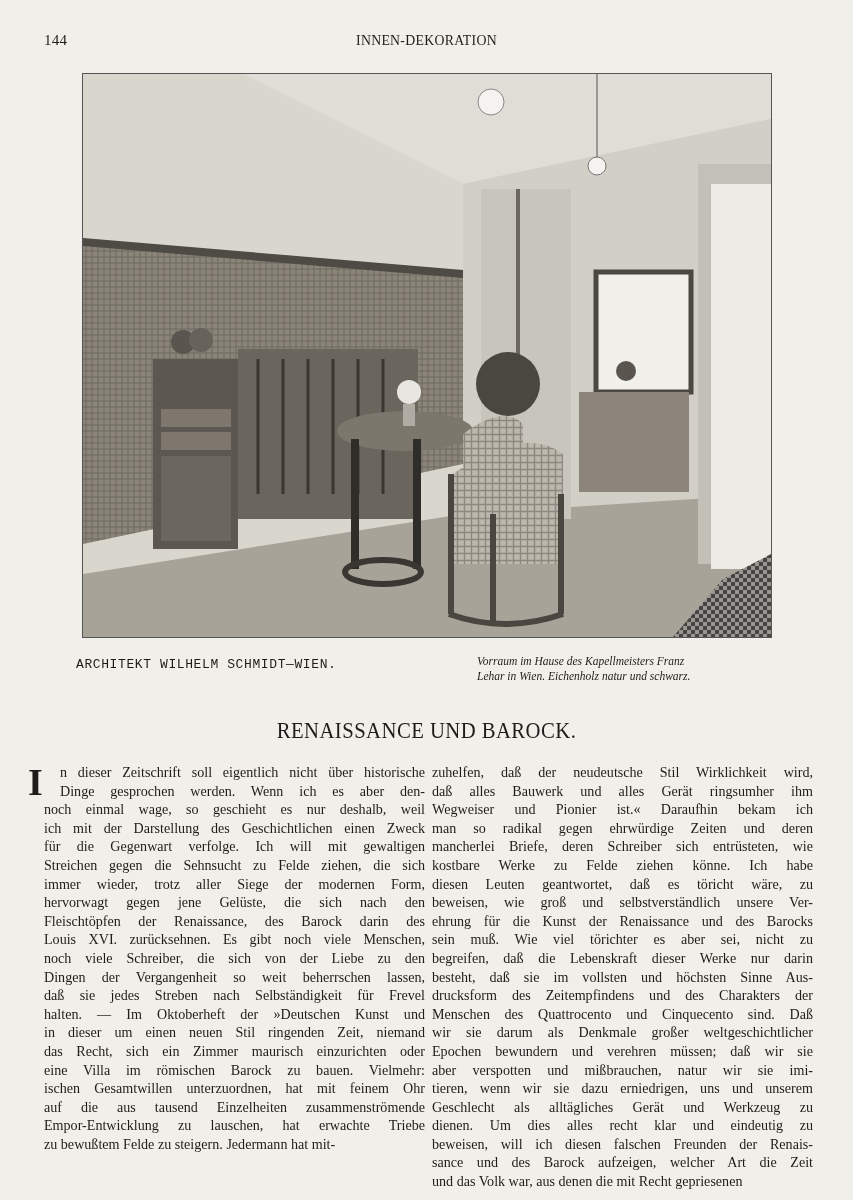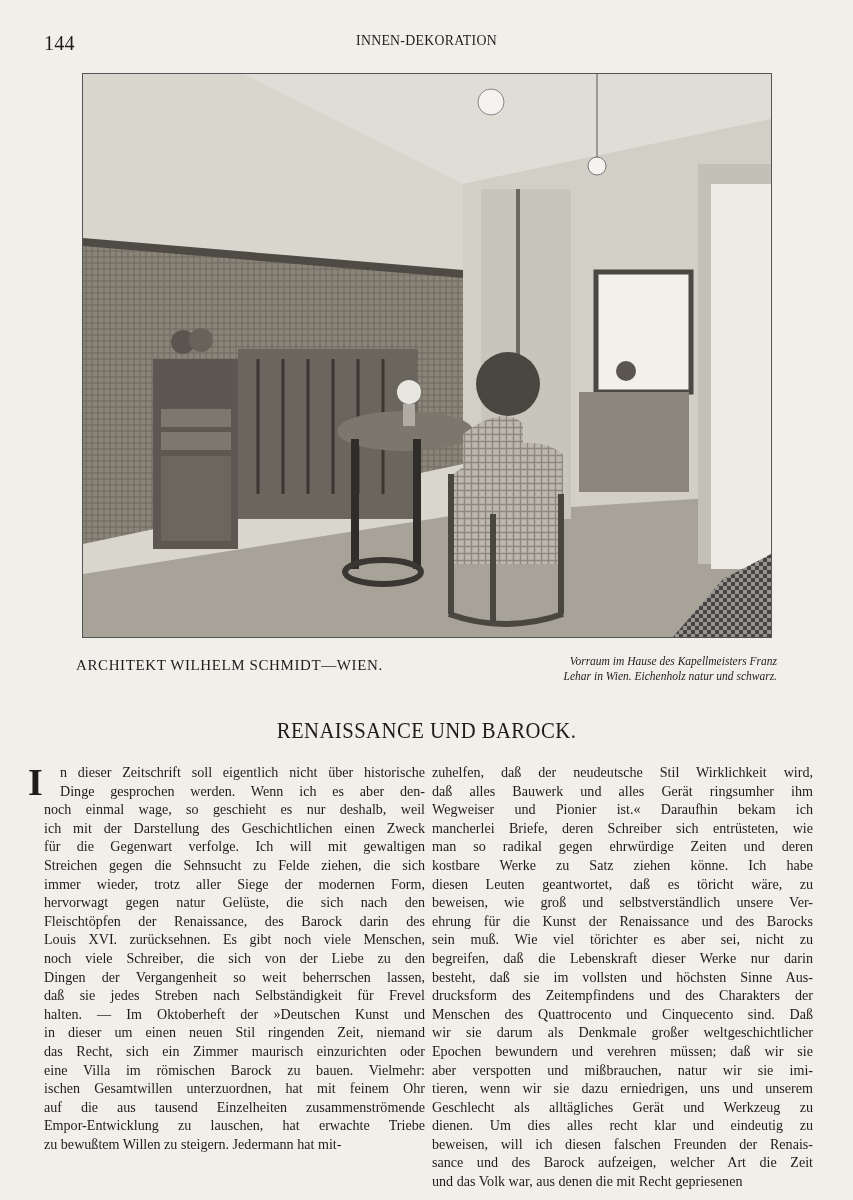--- a/index.html
+++ b/index.html
@@ -9,43 +9,43 @@
       color: #1e1c1a;
       font-family: "DejaVu Serif", "Liberation Serif", serif;
       position: relative;
       overflow: hidden;
     }
     .running-head {
       position: absolute; top: 30px; left: 0; width: 853px; height: 24px;
     }
     .page-number {
       position: absolute; left: 44px; top: 2px;
-      font-family: "Liberation Serif", serif; font-size: 20px; letter-spacing: 0.3px;
+      font-family: "Liberation Serif", serif; font-size: 15px; letter-spacing: 0.3px;
     }
     .journal-title {
       position: absolute; left: 0; width: 100%; top: 2px; text-align: center;
       font-family: "Liberation Serif", serif; font-size: 15px; letter-spacing: 0.3px;
       transform: scaleX(0.92);
     }
     .photo {
       position: absolute; left: 82px; top: 73px; width: 688px; height: 563px;
       background: #cfccc4;
       overflow: hidden;
       border: 1px solid #555;
     }
     .photo svg { display: block; }
     .caption-left {
       position: absolute; left: 76px; top: 657px;
-      font-family: Liberation Serif, serif; font-size: 15px; letter-spacing: 0.6px;
+      font-family: Liberation Mono, monospace; font-size: 13px; letter-spacing: 0.6px;
       text-transform: uppercase;
     }
     .caption-right {
       position: absolute; right: 76px; top: 654px; width: 300px;
       font-family: "Liberation Serif", serif; font-style: italic; font-size: 11.5px;
-      line-height: 15px; text-align: right;
+      line-height: 15px; text-align: left;
     }
     .article-title {
       position: absolute; left: 0; width: 100%; top: 718px; text-align: center;
       font-family: "Liberation Serif", serif; font-size: 23px; letter-spacing: 0.5px;
       transform: scaleX(0.9);
     }
     .col {
       position: absolute; top: 763px; width: 381px;
       font-family: "Liberation Serif", serif; font-size: 14.1px; line-height: 18.6px;
       text-align: justify;
@@ -165,42 +165,42 @@
 <div class="article-title">RENAISSANCE UND BAROCK.</div>
 
 <div class="col col-left" id="left-col">
     <div class="line dropcap-line" style="padding-left: 16px;"><span class="dropcap" style="left: -16px;">I</span><span class="line-inner">n dieser Zeitschrift soll eigentlich nicht über historische</span></div>
     <div class="line" style="padding-left: 16px;"><span class="line-inner">Dinge gesprochen werden.  Wenn ich es aber den-</span></div>
     <div class="line"><span class="line-inner">noch einmal wage, so geschieht es nur deshalb, weil</span></div>
     <div class="line"><span class="line-inner">ich mit der Darstellung des Geschichtlichen einen Zweck</span></div>
     <div class="line"><span class="line-inner">für die Gegenwart verfolge.  Ich will mit gewaltigen</span></div>
     <div class="line"><span class="line-inner">Streichen gegen die Sehnsucht zu Felde ziehen, die sich</span></div>
     <div class="line"><span class="line-inner">immer wieder, trotz aller Siege der modernen Form,</span></div>
-    <div class="line"><span class="line-inner">hervorwagt gegen natur Gelüste, die sich nach den</span></div>
+    <div class="line"><span class="line-inner">hervorwagt gegen jene Gelüste, die sich nach den</span></div>
     <div class="line"><span class="line-inner">Fleischtöpfen der Renaissance, des Barock darin des</span></div>
     <div class="line"><span class="line-inner">Louis XVI. zurücksehnen.  Es gibt noch viele Menschen,</span></div>
     <div class="line"><span class="line-inner">noch viele Schreiber, die sich von der Liebe zu den</span></div>
     <div class="line"><span class="line-inner">Dingen der Vergangenheit so weit beherrschen lassen,</span></div>
     <div class="line"><span class="line-inner">daß sie jedes Streben nach Selbständigkeit für Frevel</span></div>
     <div class="line"><span class="line-inner">halten. — Im Oktoberheft der »Deutschen Kunst und</span></div>
     <div class="line"><span class="line-inner">in dieser um einen neuen Stil ringenden Zeit, niemand</span></div>
     <div class="line"><span class="line-inner">das Recht, sich ein Zimmer maurisch einzurichten oder</span></div>
     <div class="line"><span class="line-inner">eine Villa im römischen Barock zu bauen.  Vielmehr:</span></div>
     <div class="line"><span class="line-inner">ischen Gesamtwillen unterzuordnen, hat mit feinem Ohr</span></div>
     <div class="line"><span class="line-inner">auf die aus tausend Einzelheiten zusammenströmende</span></div>
     <div class="line"><span class="line-inner">Empor-Entwicklung zu lauschen, hat erwachte Triebe</span></div>
-    <div class="line last"><span class="line-inner">zu bewußtem Willen zu steigern.  Jedermann hat mit-</span></div>
+    <div class="line last"><span class="line-inner">zu bewußtem Felde zu steigern.  Jedermann hat mit-</span></div>
   </div>
 <div class="col col-right" id="right-col">
     <div class="line"><span class="line-inner">zuhelfen, daß der neudeutsche Stil Wirklichkeit wird,</span></div>
     <div class="line"><span class="line-inner">daß alles Bauwerk und alles Gerät ringsumher ihm</span></div>
     <div class="line"><span class="line-inner">Wegweiser und Pionier ist.«  Daraufhin bekam ich</span></div>
+    <div class="line"><span class="line-inner">man so radikal gegen ehrwürdige Zeiten und deren</span></div>
     <div class="line"><span class="line-inner">mancherlei Briefe, deren Schreiber sich entrüsteten, wie</span></div>
-    <div class="line"><span class="line-inner">man so radikal gegen ehrwürdige Zeiten und deren</span></div>
-    <div class="line"><span class="line-inner">kostbare Werke zu Satz ziehen könne.  Ich habe</span></div>
+    <div class="line"><span class="line-inner">kostbare Werke zu Felde ziehen könne.  Ich habe</span></div>
     <div class="line"><span class="line-inner">diesen Leuten geantwortet, daß es töricht wäre, zu</span></div>
     <div class="line"><span class="line-inner">beweisen, wie groß und selbstverständlich unsere Ver-</span></div>
     <div class="line"><span class="line-inner">ehrung für die Kunst der Renaissance und des Barocks</span></div>
     <div class="line"><span class="line-inner">sein muß.  Wie viel törichter es aber sei, nicht zu</span></div>
     <div class="line"><span class="line-inner">begreifen, daß die Lebenskraft dieser Werke nur darin</span></div>
     <div class="line"><span class="line-inner">besteht, daß sie im vollsten und höchsten Sinne Aus-</span></div>
     <div class="line"><span class="line-inner">drucksform des Zeitempfindens und des Charakters der</span></div>
     <div class="line"><span class="line-inner">Menschen des Quattrocento und Cinquecento sind.  Daß</span></div>
     <div class="line"><span class="line-inner">wir sie darum als Denkmale großer weltgeschichtlicher</span></div>
     <div class="line"><span class="line-inner">Epochen bewundern und verehren müssen; daß wir sie</span></div>

